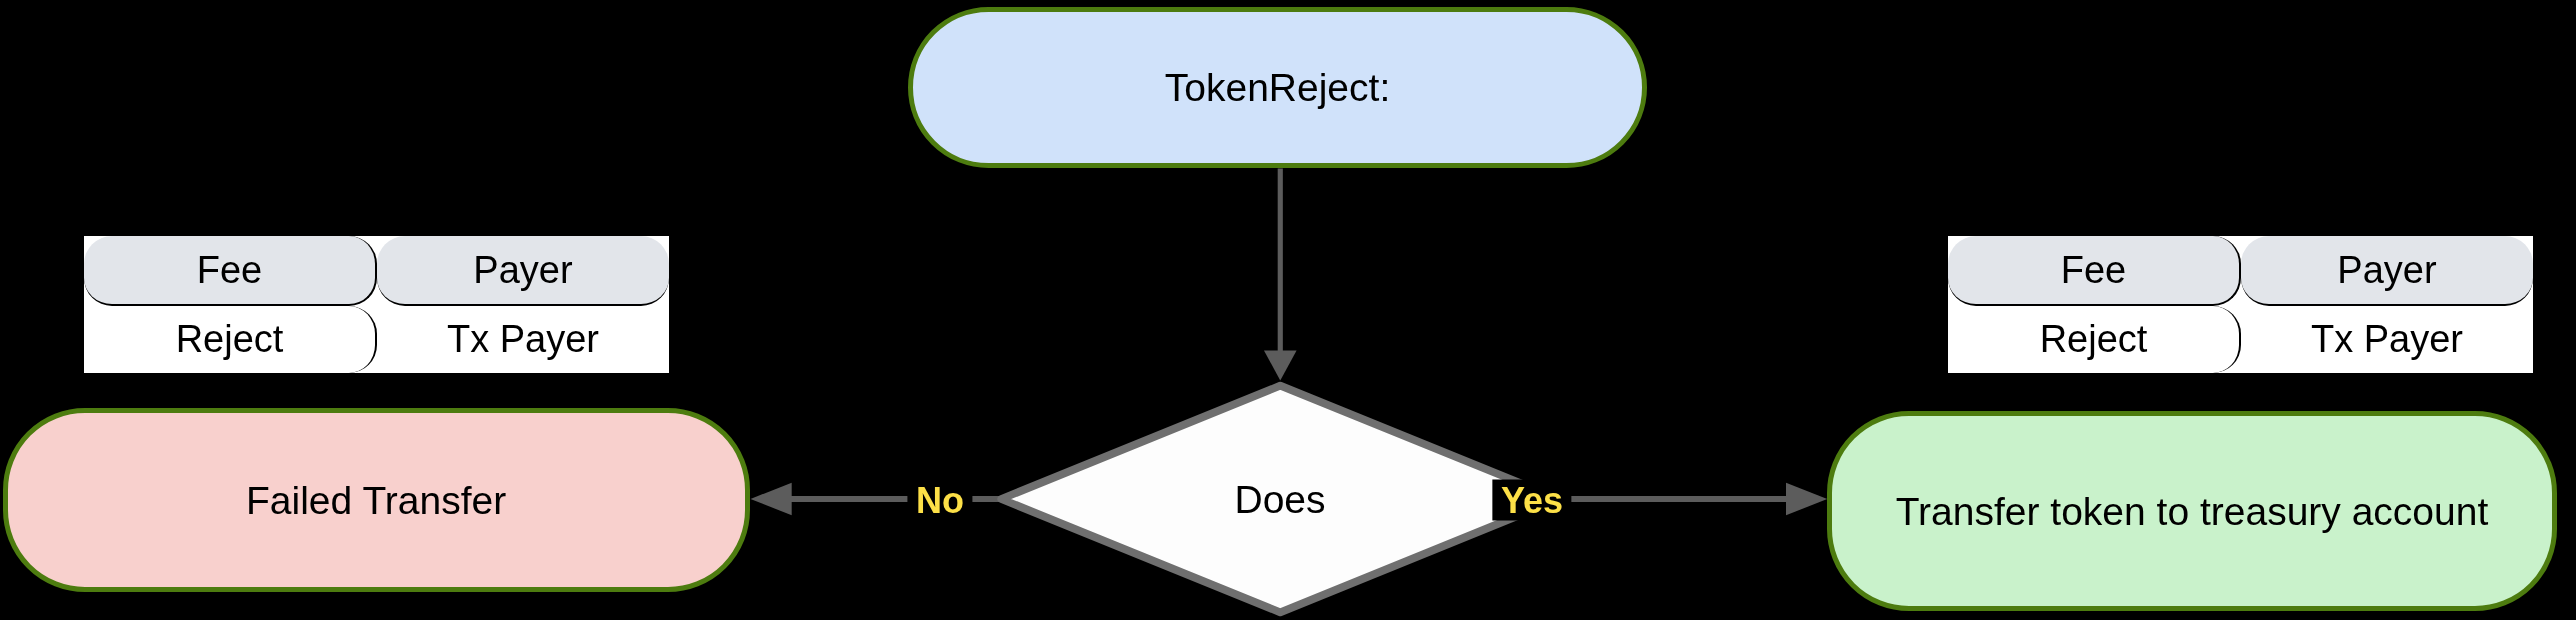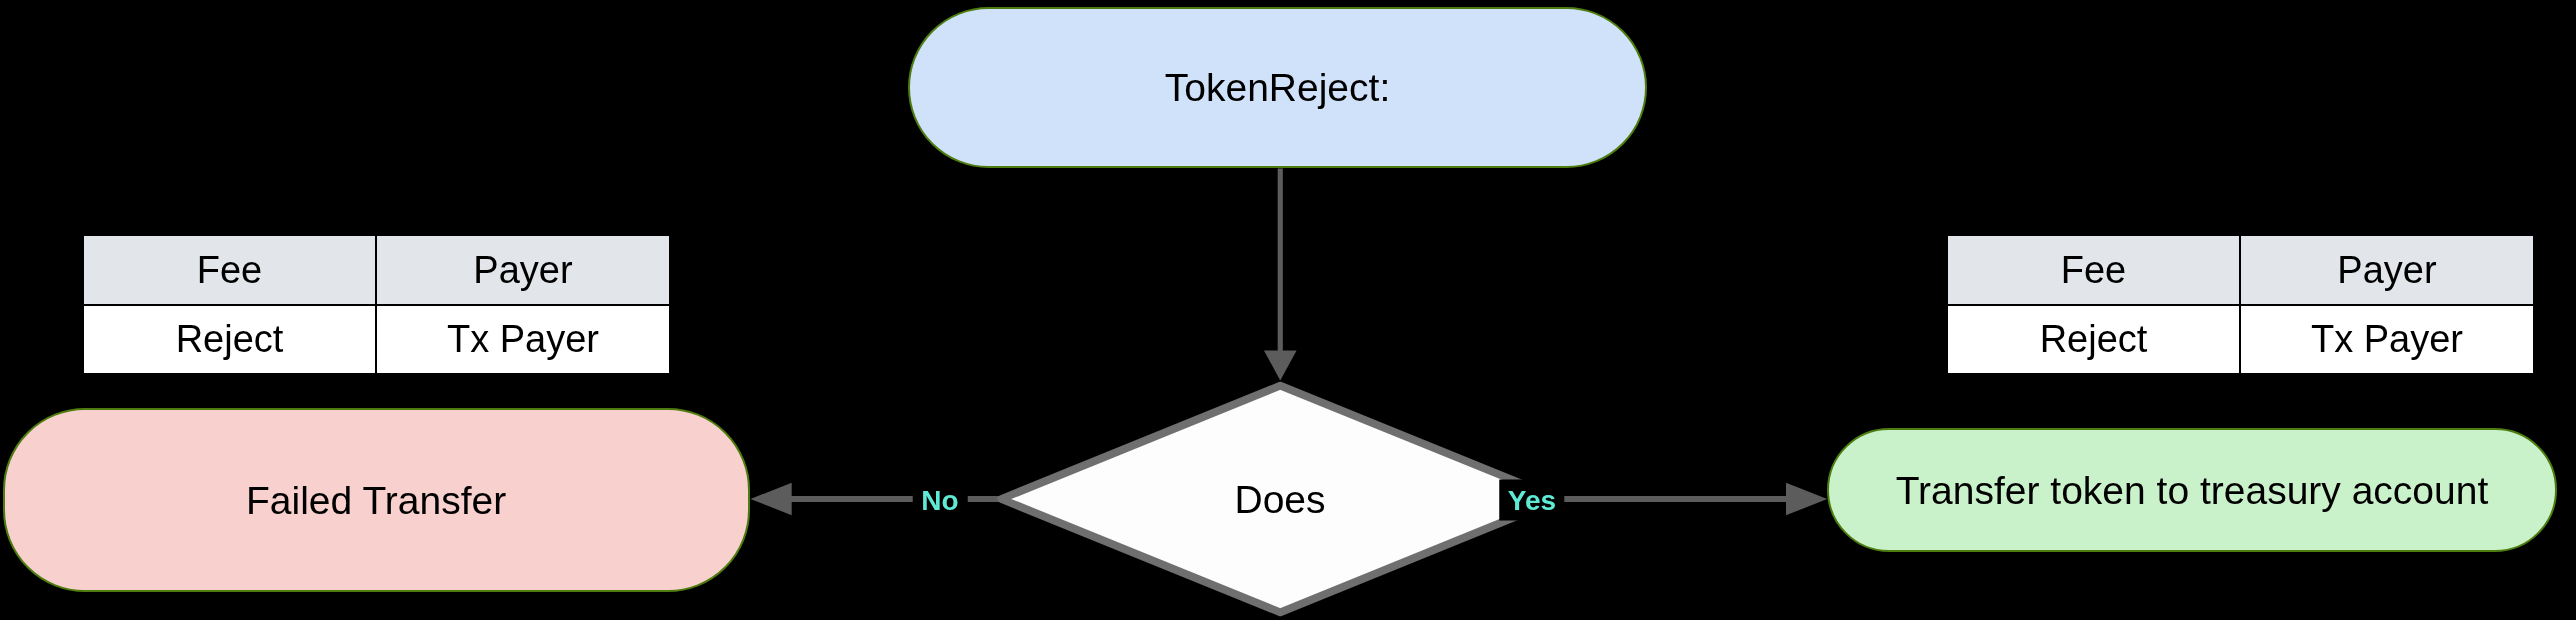--- a/index.html
+++ b/index.html
@@ -11,55 +11,55 @@
     overflow: hidden;
     font-family: "Liberation Sans", sans-serif;
     color: #000;
   }
   .connector-layer { position: absolute; left: 0; top: 0; }
 
   
   .pill {
     position: absolute;
     box-sizing: border-box;
-    border: 2px solid #4d7c0f;
+    border: 5px solid #4d7c0f;
     border-radius: 82px;
     display: flex;
     flex-direction: column;
     align-items: center;
     justify-content: center;
     text-align: center;
     font-size: 39px;
     line-height: 53px;
   }
   .node-start   { left: 908px; top: 6.9px;   width: 739px; height: 161px; background: #d0e2fa; }
   .node-failed  { left: 2.6px;    top: 408px; width: 747px; height: 184px; background: #f8d0cd; }
-  .node-success { left: 1827px; top: 428px; width: 730px; height: 124px; background: #c9f2cb; }
+  .node-success { left: 1827px; top: 411px; width: 730px; height: 200px; background: #c9f2cb; }
 
   
   .decision-text {
     position: absolute;
     left: 999px; top: 386px;
     width: 562px; height: 227px;
     display: flex;
     flex-direction: column;
     align-items: center;
     justify-content: center;
     text-align: center;
     font-size: 39px;
     line-height: 49px;
   }
 
   
   .edge-label {
     position: absolute;
     transform: translate(-50%, -50%);
     background: #000;
-    color: #5eead4;
-    font-size: 28px;
+    color: #fde047;
+    font-size: 36px;
     font-weight: bold;
     padding: 0 8.6px;
     line-height: 41px;
   }
   .edge-label-no  { left: 940px; top: 500px; }
   .edge-label-yes { left: 1532px; top: 500px; }
 
   
   .fee-table {
     position: absolute;
@@ -70,20 +70,21 @@
     border: 2.6px solid #000;
     background: #fff;
   }
   .fee-table-left  { left: 82px; }
   .fee-table-right { left: 1946px; }
   .fee-table .cell {
     display: flex;
     align-items: center;
     justify-content: center;
     font-size: 38px;
+    border-radius: 28px;
   }
   .fee-table .hdr { background: #e2e5ea; border-bottom: 2.6px solid #000; }
   .fee-table .col-first { border-right: 2.6px solid #000; }
 </style>
 </head>
 <body>
 
 <div class="canvas">
 
   <svg class="connector-layer" width="2576" height="621" viewBox="0 0 3000 723">

